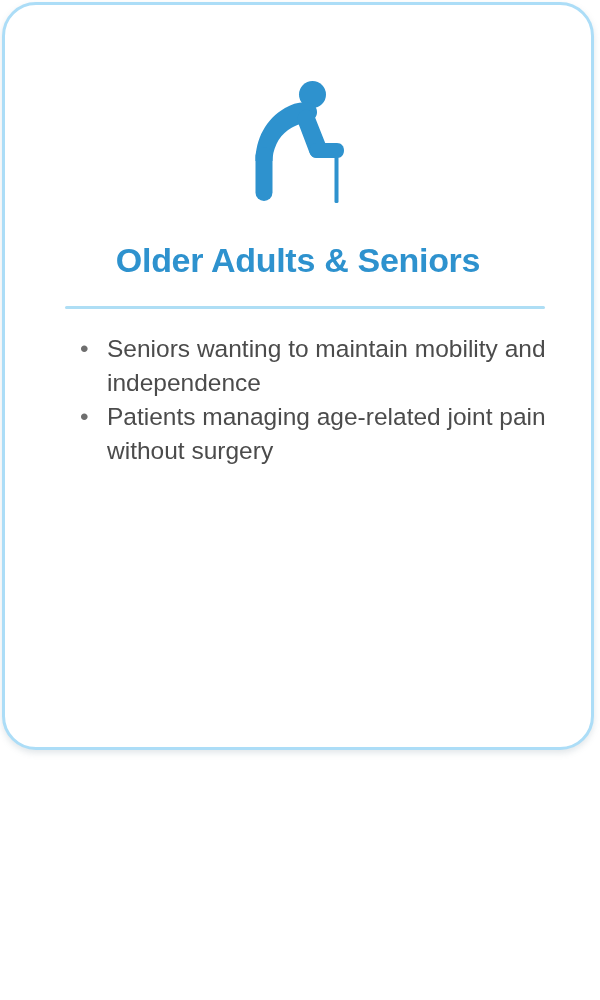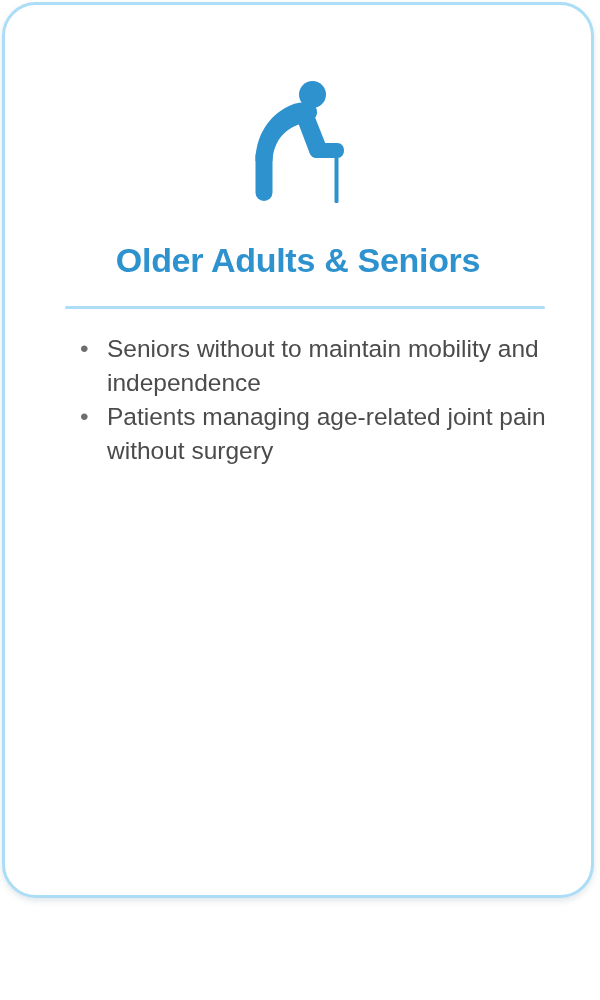--- a/index.html
+++ b/index.html
@@ -12,21 +12,21 @@
     background: #ffffff;
     font-family: "Liberation Sans", sans-serif;
     overflow: hidden;
   }
 
   .card {
     position: absolute;
     left: 2px;
     top: 2px;
     width: 592px;
-    height: 896px;
+    height: 748px;
     box-sizing: border-box;
     background: #ffffff;
     border: 3px solid #ACDDF7;
     border-radius: 34px;
     box-shadow: 0 3px 6px rgba(120,140,155,0.22);
     overflow: hidden;
   }
 
   .card-inner {
     position: absolute;
@@ -156,21 +156,21 @@
       </svg>
     </div>
 
     <div class="title">Older Adults &amp; Seniors</div>
 
     <div class="divider"></div>
 
     <ul class="bullets">
       <li>
         <span class="bullet-dot">•</span>
-        <span class="bullet-text">Seniors without to maintain mobility and independence</span>
+        <span class="bullet-text">Seniors wanting to maintain mobility and independence</span>
       </li>
       <li>
         <span class="bullet-dot">•</span>
         <span class="bullet-text">Patients managing age-related joint pain without surgery</span>
       </li>
     </ul>
 
   </div>
 </div>
 

